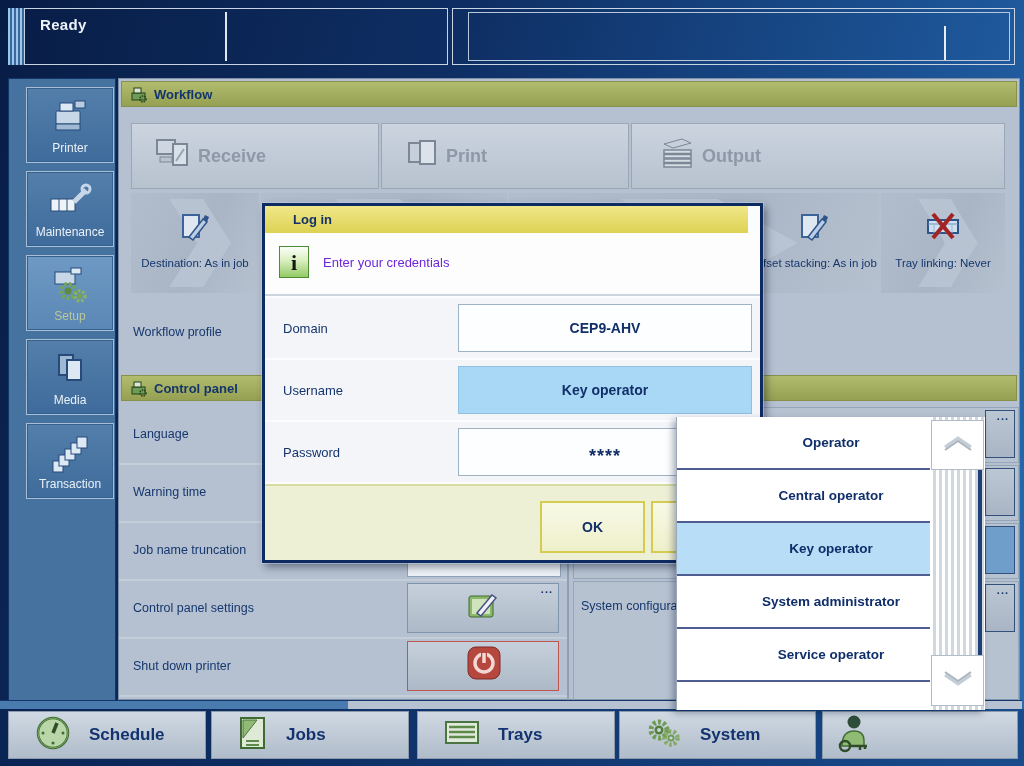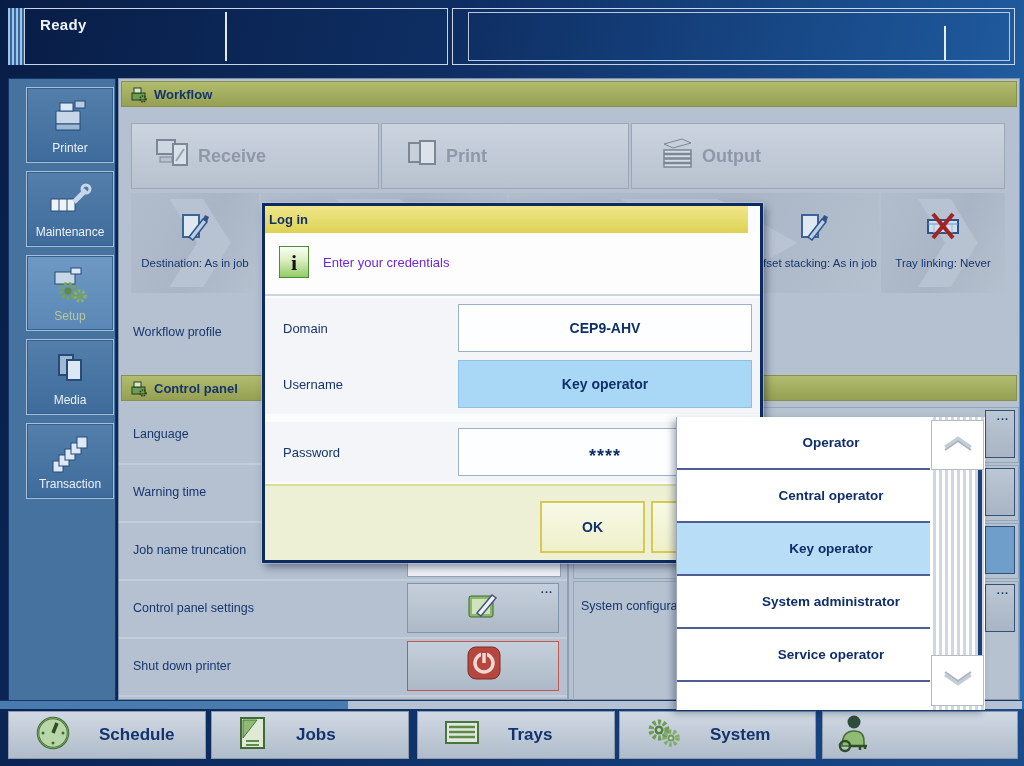--- a/index.html
+++ b/index.html
@@ -61,28 +61,28 @@
   .mini-btn{position:absolute;left:866px;width:30px;height:48px;
     background:linear-gradient(180deg,#bcc7d4,#a9b5c4);border:1px solid #33507c;box-sizing:border-box;}
   .mini-btn.blue{background:#6f9ecb;}
 
   
   .strip-blue{left:0;top:700px;width:348px;height:9px;background:#4a7bae;border-top:1px solid #12356a;z-index:2;}
   .strip-gray{left:348px;top:700px;width:674px;height:9px;background:#b6c1d1;border-top:1px solid #12356a;z-index:2;}
   .bottombar{left:0;top:709px;width:1024px;height:57px;background:linear-gradient(90deg,#0a2454,#123a75 60%,#1a4c8c);z-index:5;}
   .nav-btn{position:absolute;top:2px;height:48px;background:linear-gradient(180deg,#d0d9e3,#b0bcca);
     border:1px solid #8d9aab;box-sizing:border-box;display:flex;align-items:center;padding-left:26px;gap:18px;}
-  .nav-label{font-size:17px;font-weight:bold;color:#12336f;margin-left:10px;}
+  .nav-label{font-size:17px;font-weight:bold;color:#12336f;}
 
   
   .dialog{left:262px;top:203px;width:501px;height:360px;background:#fbfcfd;border:3px solid #0d2a62;
     box-shadow:0 0 0 1px rgba(200,215,235,.5),3px 4px 8px rgba(4,16,40,.45);z-index:20;}
   .dlg-title{position:absolute;left:0;top:0;right:12px;height:27px;
     background:linear-gradient(180deg,#f0e78a,#ddd253);border-bottom:1px solid #c8bc41;
-    line-height:27px;padding-left:4px;font-weight:bold;font-size:13px;color:#12306a;}
+    line-height:27px;padding-left:28px;font-weight:bold;font-size:13px;color:#12306a;}
   .dlg-info{position:absolute;left:0;top:27px;right:0;height:63px;background:#fdfdfe;border-bottom:2px solid #ccd4dd;box-sizing:border-box;}
   .info-icon{position:absolute;left:14px;top:13px;width:30px;height:32px;
     background:linear-gradient(180deg,#fbfefa 0%,#d9efbf 45%,#93ca66 100%);border:1px solid #4e8c33;
     text-align:center;font-family:"Liberation Serif",serif;font-weight:bold;font-size:22px;color:#141414;line-height:32px;box-sizing:border-box;}
   .dlg-msg{position:absolute;left:58px;top:22px;font-size:13px;color:#6d28d9;}
   .dlg-row{position:absolute;left:0;right:0;height:60px;background:#f3f5f9;border-bottom:2px solid #fbfcfd;box-sizing:content-box;}
   .dlg-lbl{position:absolute;left:18px;top:23px;font-size:13px;color:#16356d;}
   .dlg-field{position:absolute;left:193px;top:6px;width:294px;height:48px;background:#fdfeff;border:1px solid #9eb2c6;
     display:flex;align-items:center;justify-content:center;font-weight:bold;font-size:14px;color:#112f68;box-sizing:border-box;}
   .dlg-field.sel{background:#a9d8f7;border-color:#8fc0e0;}
@@ -338,21 +338,21 @@
     <div class="dlg-info">
       <span class="info-icon">i</span>
       <span class="dlg-msg">Enter your credentials</span>
     </div>
     <div class="dlg-row" style="top:92px;">
       <span class="dlg-lbl">Domain</span>
       <div class="dlg-field">
         <span>CEP9-AHV</span>
       </div>
     </div>
-    <div class="dlg-row" style="top:148px;padding-left:34px;">
+    <div class="dlg-row" style="top:154px;padding-left:34px;">
       <span class="dlg-lbl">Username</span>
       <div class="dlg-field sel">
         <span>Key operator</span>
       </div>
     </div>
     <div class="dlg-row" style="top:216px;padding-left:43px;">
       <span class="dlg-lbl">Password</span>
       <div class="dlg-field">
         <span class="masked">****</span>
       </div>

